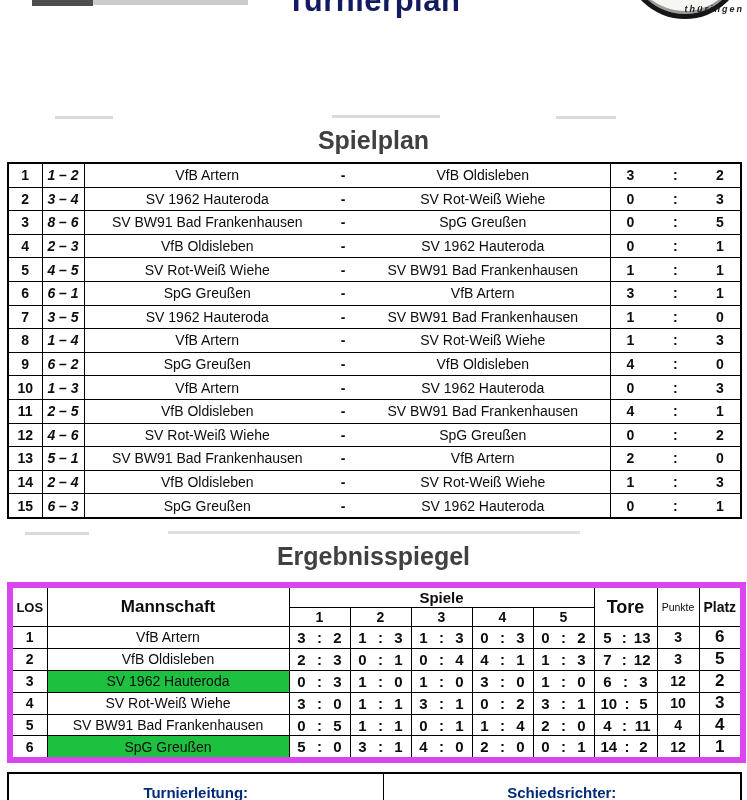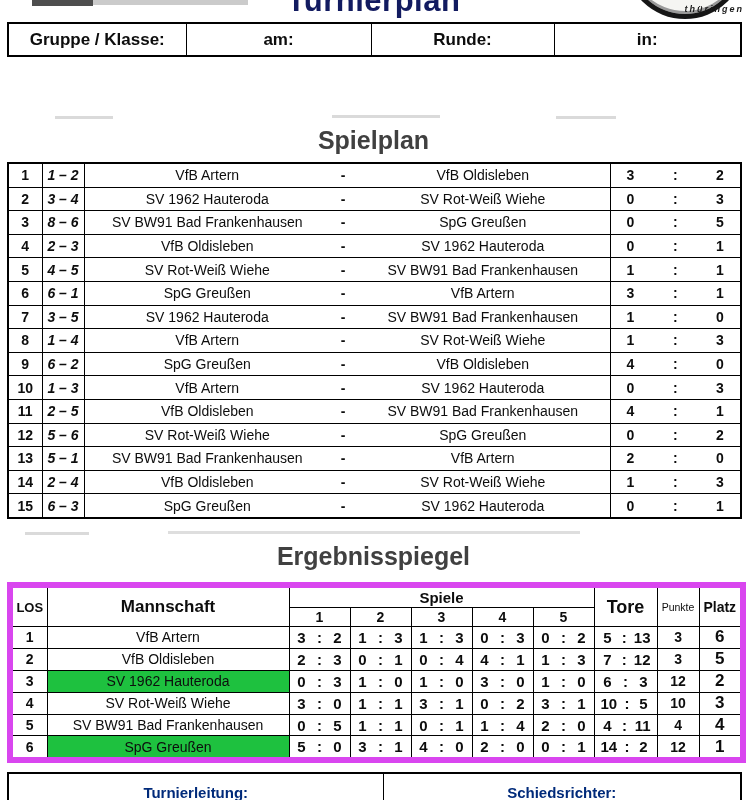--- a/index.html
+++ b/index.html
@@ -105,26 +105,20 @@
 </div>
 
 <table class="abs info-table">
   <colgroup>
       <col style="width:178px">
       <col style="width:185px">
       <col style="width:183px">
       <col style="width:187px">
     </colgroup>
   <tbody>
-      <tr class="info-head">
-    <td>Gruppe / Klasse:</td>
-    <td>am:</td>
-    <td>Runde:</td>
-    <td>in:</td>
-  </tr>
 </tbody>
   </table>
 
 <div class="abs section-title t-spielplan">Spielplan</div>
 
 <table class="abs match-table">
   <colgroup>
     <col style="width:34px">
       <col style="width:42px">
       <col style="width:246px">
@@ -294,21 +288,21 @@
           <div class="score-flex">
             <span>4</span>
             <span>:</span>
             <span>1</span>
           </div>
         </td>
       </tr>
 
       <tr>
         <td class="c-nr">12</td>
-        <td class="c-pair">5 – 6</td>
+        <td class="c-pair">4 – 6</td>
         <td class="c-home">SV Rot-Weiß Wiehe</td>
         <td class="c-dash">-</td>
         <td class="c-away">SpG Greußen</td>
         <td class="c-score">
           <div class="score-flex">
             <span>0</span>
             <span>:</span>
             <span>2</span>
           </div>
         </td>

